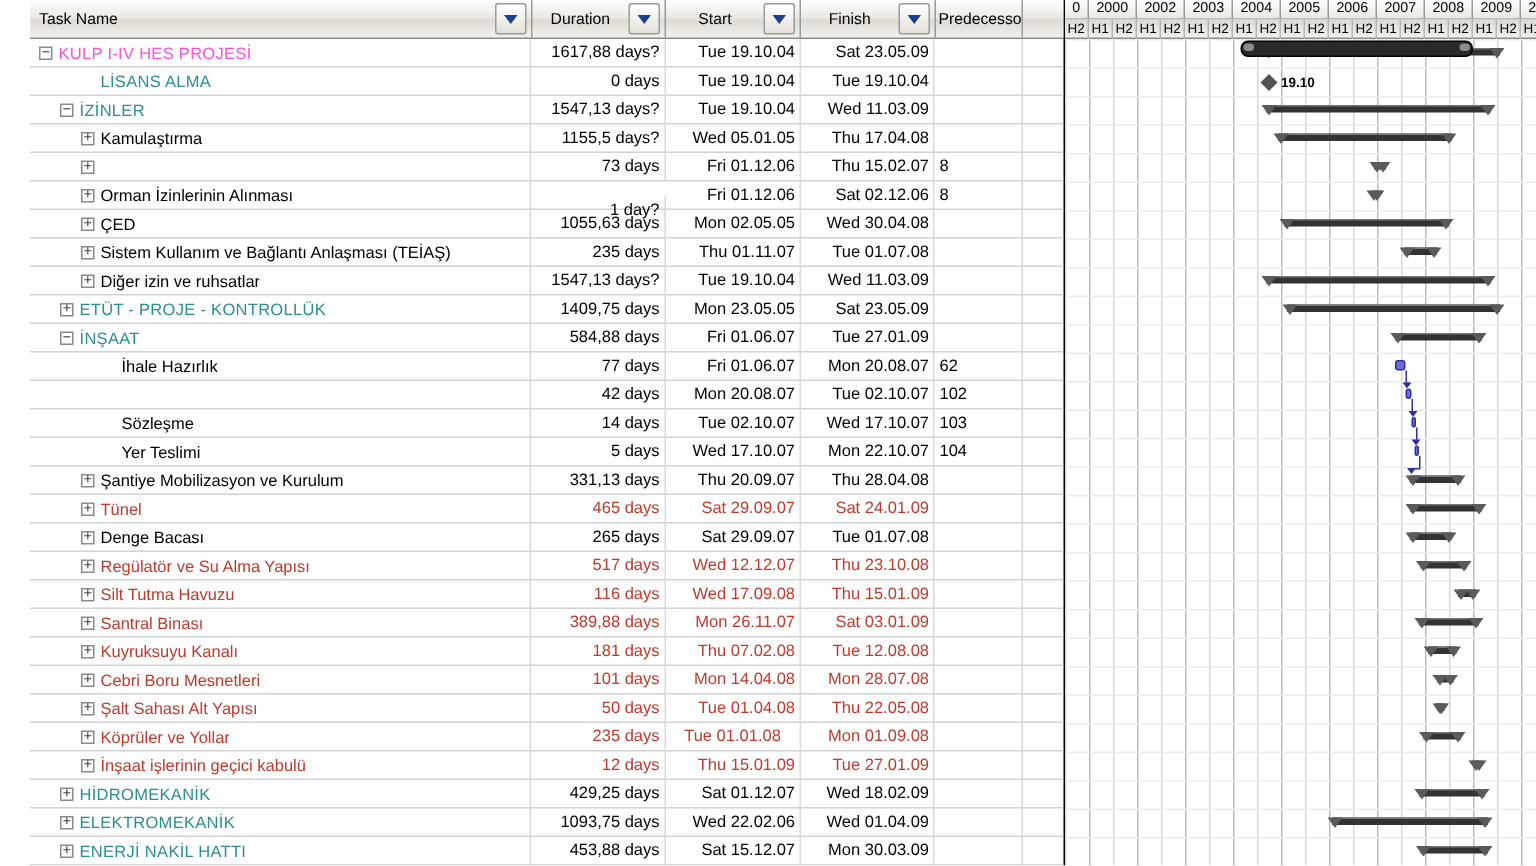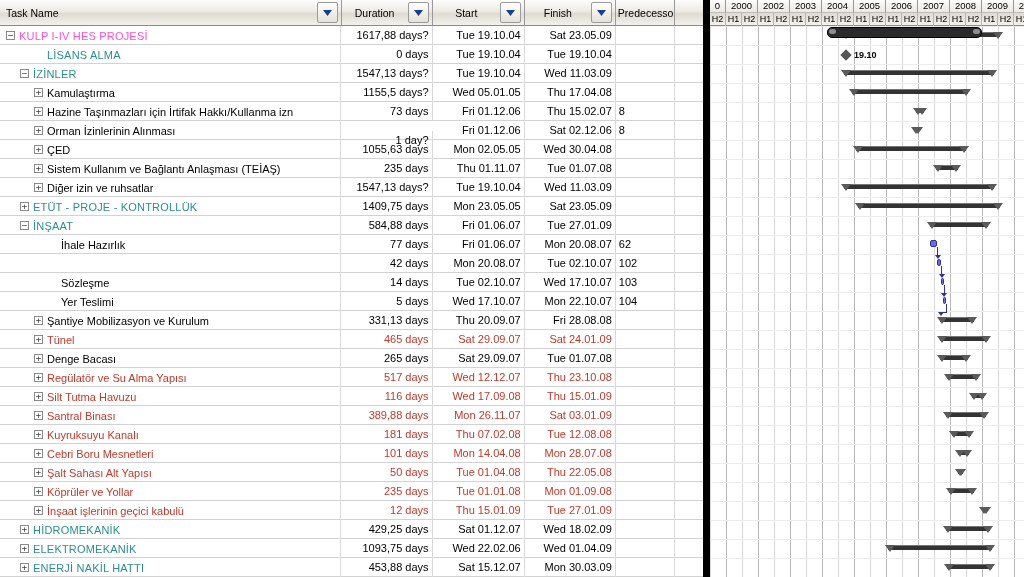--- a/index.html
+++ b/index.html
@@ -6,21 +6,21 @@
   body{
     font-family:"Liberation Sans","DejaVu Sans",sans-serif;
     font-size:11px;
     color:#000;
     width:1024px;height:577px;overflow:hidden;
   }
   #app{position:relative;width:1024px;height:577px;overflow:hidden;display:flex;}
 
   
   #grid{width:710px;height:577px;position:relative;overflow:hidden;
-        border-right:7px solid #000000;box-sizing:border-box;background:#fff;}
+        border-right:1px solid #000000;box-sizing:border-box;background:#fff;padding-left:20px;}
 
   .hdr-row{display:flex;height:26px;box-sizing:border-box;
            background:linear-gradient(to bottom,#fdfdfd 0%,#eceae3 45%,#dedbd2 55%,#f2f1ec 100%);
            border-bottom:1px solid #8a8a8a;}
   .hdr-cell{position:relative;box-sizing:border-box;border-right:1px solid #9a9a9a;
             display:flex;align-items:center;height:100%;overflow:hidden;}
   .hdr-cell .htxt{flex:1;text-align:center;font-size:10.5px;color:#000;white-space:nowrap;
                   overflow:hidden;padding:0 2px;}
   .hdr-cell.left .htxt{text-align:left;padding-left:6px;}
   .dropbtn{width:19px;height:19px;margin-right:3px;flex:0 0 19px;
@@ -185,21 +185,20 @@
           <div class="cell num c-dur" style="color: rgb(0, 0, 0);">1155,5 days?</div>
           <div class="cell num c-start" style="color: rgb(0, 0, 0);">Wed 05.01.05</div>
           <div class="cell num c-finish" style="color: rgb(0, 0, 0);">Thu 17.04.08</div>
           <div class="cell pred c-pred" style="color: rgb(0, 0, 0);"></div>
           <div class="cell c-last" style="border-right: none;"></div>
         </div>
         <div class="row">
           <div class="cell name c-name">
             <div class="nameinner" style="padding-left: 34px;">
               <span class="expander">+</span>
-              <span class="tasktext" style="color: rgb(0, 0, 0);">Hazine Taşınmazları için İrtifak Hakkı/Kullanma izn</span>
             </div>
           </div>
           <div class="cell num c-dur" style="color: rgb(0, 0, 0);">73 days</div>
           <div class="cell num c-start" style="color: rgb(0, 0, 0);">Fri 01.12.06</div>
           <div class="cell num c-finish" style="color: rgb(0, 0, 0);">Thu 15.02.07</div>
           <div class="cell pred c-pred" style="color: rgb(0, 0, 0);">8</div>
           <div class="cell c-last" style="border-right: none;"></div>
         </div>
         <div class="row">
           <div class="cell name c-name">
@@ -332,21 +331,21 @@
         </div>
         <div class="row">
           <div class="cell name c-name">
             <div class="nameinner" style="padding-left: 34px;">
               <span class="expander">+</span>
               <span class="tasktext" style="color: rgb(0, 0, 0);">Şantiye Mobilizasyon ve Kurulum</span>
             </div>
           </div>
           <div class="cell num c-dur" style="color: rgb(0, 0, 0);">331,13 days</div>
           <div class="cell num c-start" style="color: rgb(0, 0, 0);">Thu 20.09.07</div>
-          <div class="cell num c-finish" style="color: rgb(0, 0, 0);">Fri 28.08.08</div>
+          <div class="cell num c-finish" style="color: rgb(0, 0, 0);">Thu 28.04.08</div>
           <div class="cell pred c-pred" style="color: rgb(0, 0, 0);"></div>
           <div class="cell c-last" style="border-right: none;"></div>
         </div>
         <div class="row">
           <div class="cell name c-name">
             <div class="nameinner" style="padding-left: 34px;">
               <span class="expander">+</span>
               <span class="tasktext" style="color: rgb(192, 57, 43);">Tünel</span>
             </div>
           </div>
@@ -448,21 +447,21 @@
           <div class="cell c-last" style="border-right: none;"></div>
         </div>
         <div class="row">
           <div class="cell name c-name">
             <div class="nameinner" style="padding-left: 34px;">
               <span class="expander">+</span>
               <span class="tasktext" style="color: rgb(192, 57, 43);">Köprüler ve Yollar</span>
             </div>
           </div>
           <div class="cell num c-dur" style="color: rgb(192, 57, 43);">235 days</div>
-          <div class="cell num c-start" style="color: rgb(192, 57, 43);">Tue 01.01.08</div>
+          <div class="cell num c-start" style="color: rgb(192, 57, 43); text-align: center;">Tue 01.01.08</div>
           <div class="cell num c-finish" style="color: rgb(192, 57, 43);">Mon 01.09.08</div>
           <div class="cell pred c-pred" style="color: rgb(0, 0, 0);"></div>
           <div class="cell c-last" style="border-right: none;"></div>
         </div>
         <div class="row">
           <div class="cell name c-name">
             <div class="nameinner" style="padding-left: 34px;">
               <span class="expander">+</span>
               <span class="tasktext" style="color: rgb(192, 57, 43);">İnşaat işlerinin geçici kabulü</span>
             </div>

